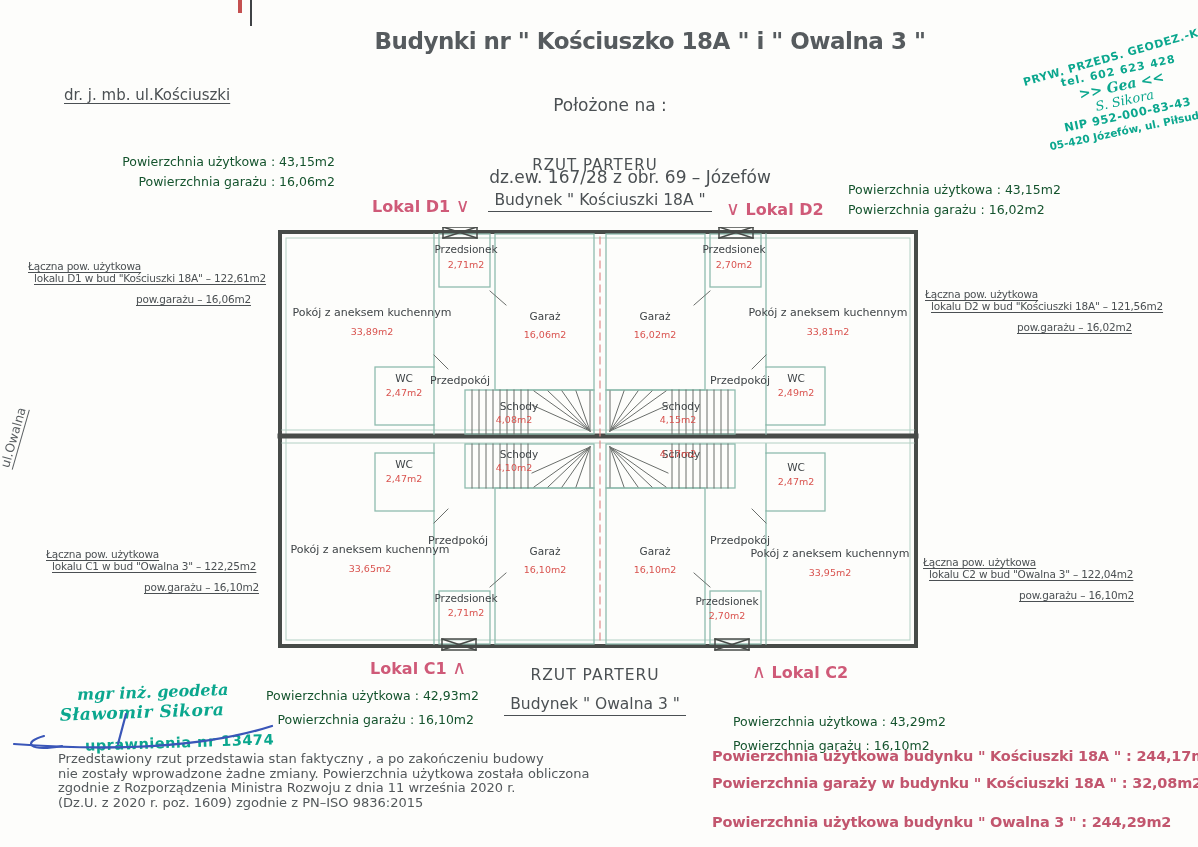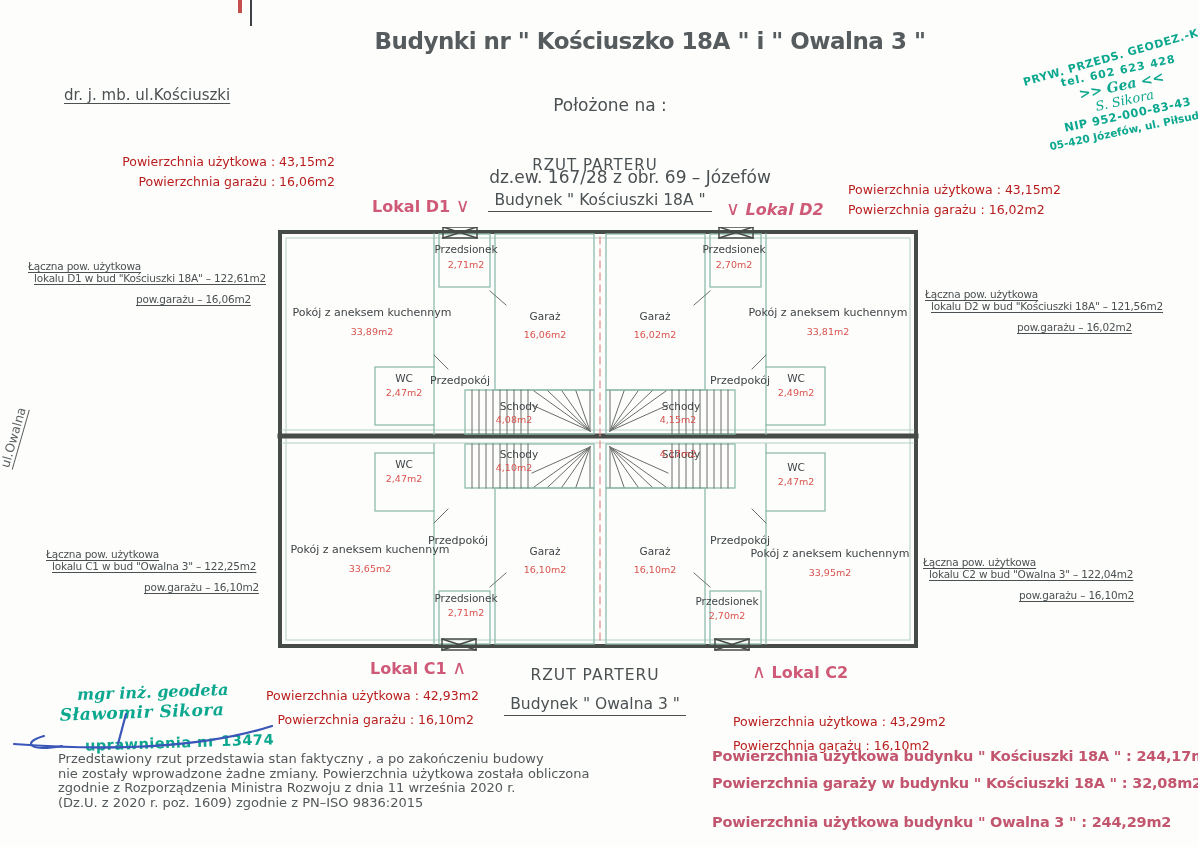--- a/index.html
+++ b/index.html
@@ -4,21 +4,21 @@
 <style>
   html,body{margin:0;padding:0;}
   body{width:1198px;height:847px;position:relative;overflow:hidden;background:#fdfdfb;
        font-family:"DejaVu Sans", sans-serif;color:#4b5053;}
   .abs{position:absolute;white-space:nowrap;}
   .ctr{text-align:center;}
   .pink{color:#cf5a78;}
   .uline{text-decoration:underline;text-underline-offset:3px;}
   .title{font-size:23px;font-weight:bold;color:#565b5e;letter-spacing:-0.5px;}
   .sub{font-size:17px;color:#4b5053;}
-  .areas{font-size:12.5px;line-height:20px;color:#b91c1c;}
+  .areas{font-size:12.5px;line-height:20px;color:#14532d;}
   .lokal{font-size:16px;font-weight:bold;}
   .vmark{font-size:19px;font-weight:normal;}
   .bname{font-size:15.5px;border-bottom:1.5px solid #4b5053;padding:0 6px 2px 6px;}
   .sidelab{font-size:10.5px;letter-spacing:-0.2px;color:#4b5053;}
   .sidelab div{text-decoration:underline;text-underline-offset:2px;}
   .rlabel{position:absolute;transform:translateX(-50%);white-space:nowrap;
           font-size:10.5px;color:#3f4447;}
   .rlabel.big{font-size:11px;}
   .rarea{position:absolute;transform:translateX(-50%);white-space:nowrap;
          font-size:9.5px;color:#d9534f;}
@@ -61,21 +61,21 @@
   <div>Powierzchnia użytkowa  : 43,15m2</div>
   <div>Powierzchnia garażu : 16,06m2</div>
 </div>
 <div class="abs areas" style="left:848px;top:180px;">
   <div>Powierzchnia użytkowa  : 43,15m2</div>
   <div>Powierzchnia garażu : 16,02m2</div>
 </div>
 
 <div class="abs lokal pink" style="left:372px;top:194px;"><span>Lokal D1</span> <span class="vmark">∨</span></div>
 <div class="abs ctr" style="left:470px;top:190px;width:260px;"><span class="bname">Budynek   " Kościuszki 18A "</span></div>
-<div class="abs lokal pink" style="left:726px;top:197px;font-style:italic;"><span class="vmark">∨</span> <span>Lokal D2</span></div>
+<div class="abs lokal pink" style="left:726px;top:197px;"><span class="vmark">∨</span> <span>Lokal D2</span></div>
 
 <div class="abs sidelab" style="left:28px;top:260px;">
   <div>Łączna pow. użytkowa</div>
   <div style="margin-left:6px;">lokalu D1 w bud "Kościuszki 18A" – 122,61m2</div>
   <div style="margin-top:9px;margin-left:108px;">pow.garażu – 16,06m2</div>
 </div>
 <div class="abs sidelab" style="left:925px;top:288px;">
   <div>Łączna pow. użytkowa</div>
   <div style="margin-left:6px;">lokalu D2 w bud "Kościuszki 18A" – 121,56m2</div>
   <div style="margin-top:9px;margin-left:92px;">pow.garażu – 16,02m2</div>

